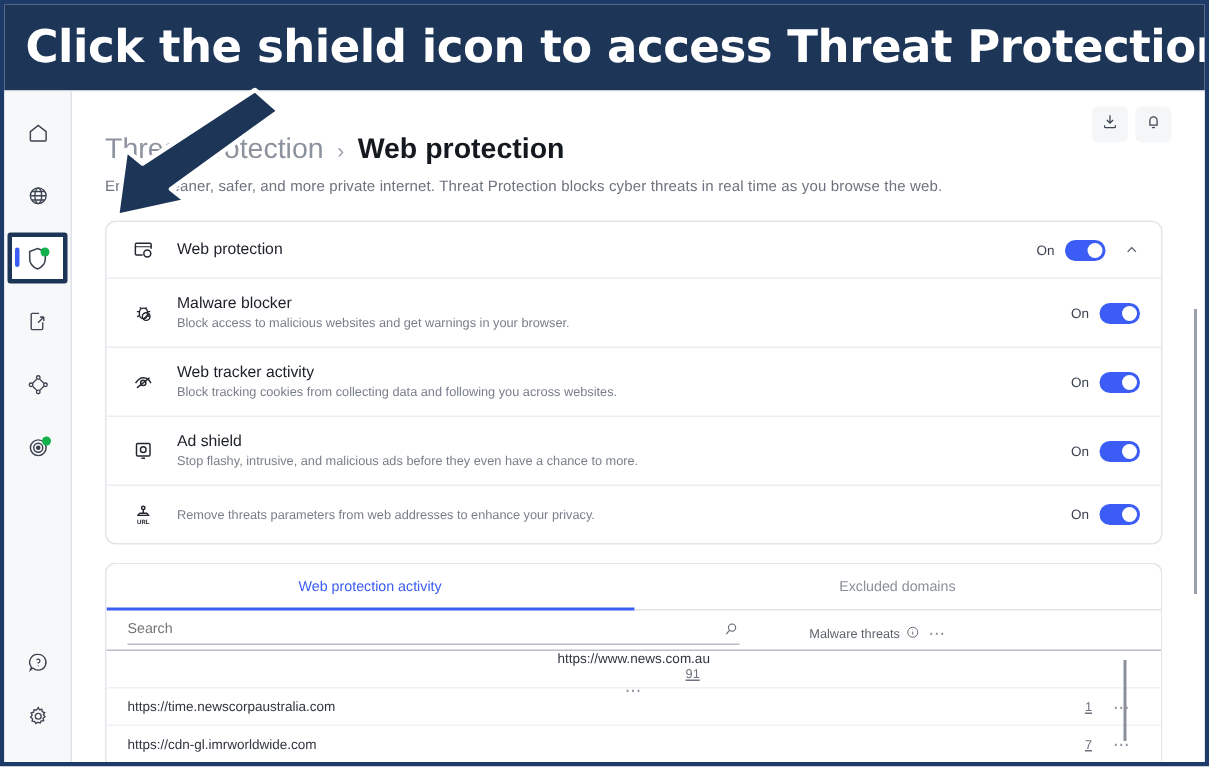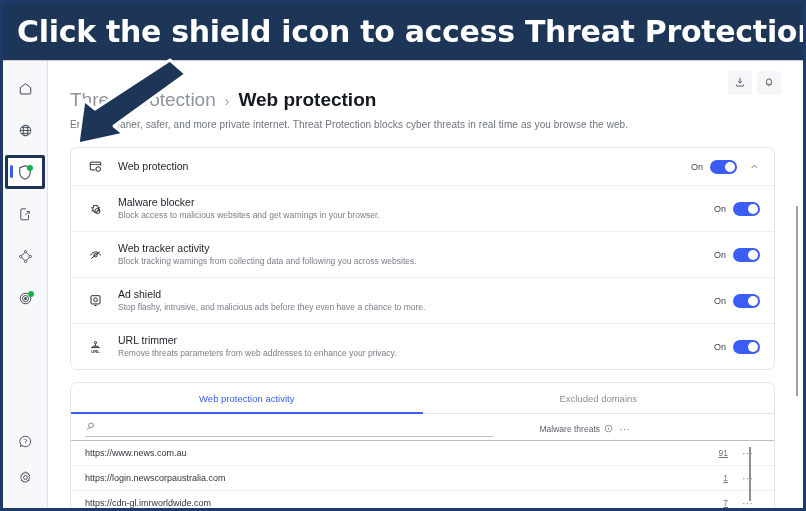--- a/index.html
+++ b/index.html
@@ -204,21 +204,21 @@
   .dots {
     width: 24px; text-align: center;
     color: #8a9099; font-size: 11px; letter-spacing: 1px;
   }
   .tbl-row {
     display: flex; align-items: center;
     padding: 0 14px;
     height: 25px;
     border-top: 1px solid #f0f1f4;
   }
-  .tbl-row.first { border-top: 1px solid #b9bec7; margin-top: 3px; }
+  .tbl-row.first { border-top: 1px solid #b9bec7; margin-top: 3px; flex-direction: column; }
   .url { flex: 1; font-size: 9px; color: #30353e; }
   .cnt { width: 104px; text-align: right; font-size: 8.5px; color: #6d737e; padding-right: 8px; text-decoration: underline; }
 
   .inner-scroll {
     position: absolute;
     right: 23px; top: 64px;
     width: 2px; height: 54px;
     background: #8a9099;
   }
   .page-scroll {
@@ -413,21 +413,21 @@
         <div class="row">
           <span class="row-ico">
             <svg width="15" height="15" viewBox="0 0 20 20" fill="none" stroke="currentColor" stroke-width="1.3">
               <path d="M3.2 11.2 C5.4 7.8 8 6.4 10.4 6.5 C13 6.6 15.4 8.4 16.8 11.2"></path>
               <circle cx="10" cy="11" r="2.3"></circle>
               <path d="M4.4 15.4 L15.6 6.4"></path>
             </svg>
           </span>
           <div class="row-txt">
             <div class="row-title">Web tracker activity</div>
-            <div class="row-desc">Block tracking warnings from collecting data and following you across websites.</div>
+            <div class="row-desc">Block tracking cookies from collecting data and following you across websites.</div>
           </div>
           <div class="row-right">
             <span class="onlabel">On</span>
             <span class="toggle">
                 <span class="knob"></span>
               </span>
           </div>
         </div>
 
         <div class="row">
@@ -453,40 +453,40 @@
         <div class="row">
           <span class="row-ico">
             <svg width="15" height="16" viewBox="0 0 20 21" fill="none" stroke="currentColor" stroke-width="1.25">
               <circle cx="10" cy="4.6" r="1.5"></circle>
               <path d="M10 6.1 V9 M4.6 11.3 L15.4 11.3 M6.6 9.4 L13.4 9.4"></path>
               <path d="M6.8 9.4 L5.4 11.3 M13.2 9.4 L14.6 11.3"></path>
               <text x="10" y="18.6" font-size="5.4" text-anchor="middle" fill="currentColor" stroke="none" font-family="Liberation Sans, sans-serif" font-weight="bold">URL</text>
             </svg>
           </span>
           <div class="row-txt">
-            <div class="row-title">URL trimmer</div>
             <div class="row-desc">Remove threats parameters from web addresses to enhance your privacy.</div>
           </div>
           <div class="row-right">
             <span class="onlabel">On</span>
             <span class="toggle">
                 <span class="knob"></span>
               </span>
           </div>
         </div>
       </div>
 
       <div class="tabs-card">
         <div class="tabs">
           <div class="tab active">Web protection activity</div>
           <div class="tab">Excluded domains</div>
         </div>
 
         <div class="search-row">
           <div class="search-box">
+            <input class="search-input" placeholder="Search" style="">
             <span class="search-ico">
               <svg width="11" height="11" viewBox="0 0 20 20" fill="none" stroke="currentColor" stroke-width="1.3">
                 <circle cx="11" cy="8" r="4.4"></circle>
                   <path d="M7.8 11.3 L4 16"></path>
               </svg>
             </span>
           </div>
           <div class="col-head">
             <span>Malware threats</span>
             <span>
@@ -499,21 +499,21 @@
           </div>
           <div class="dots">⋯</div>
         </div>
 
         <div class="tbl-row first">
           <span class="url">https://www.news.com.au</span>
           <span class="cnt">91</span>
           <span class="dots">⋯</span>
         </div>
         <div class="tbl-row">
-          <span class="url">https://login.newscorpaustralia.com</span>
+          <span class="url">https://time.newscorpaustralia.com</span>
           <span class="cnt">1</span>
           <span class="dots">⋯</span>
         </div>
         <div class="tbl-row">
           <span class="url">https://cdn-gl.imrworldwide.com</span>
           <span class="cnt">7</span>
           <span class="dots">⋯</span>
         </div>
 
         <div class="inner-scroll"></div>

